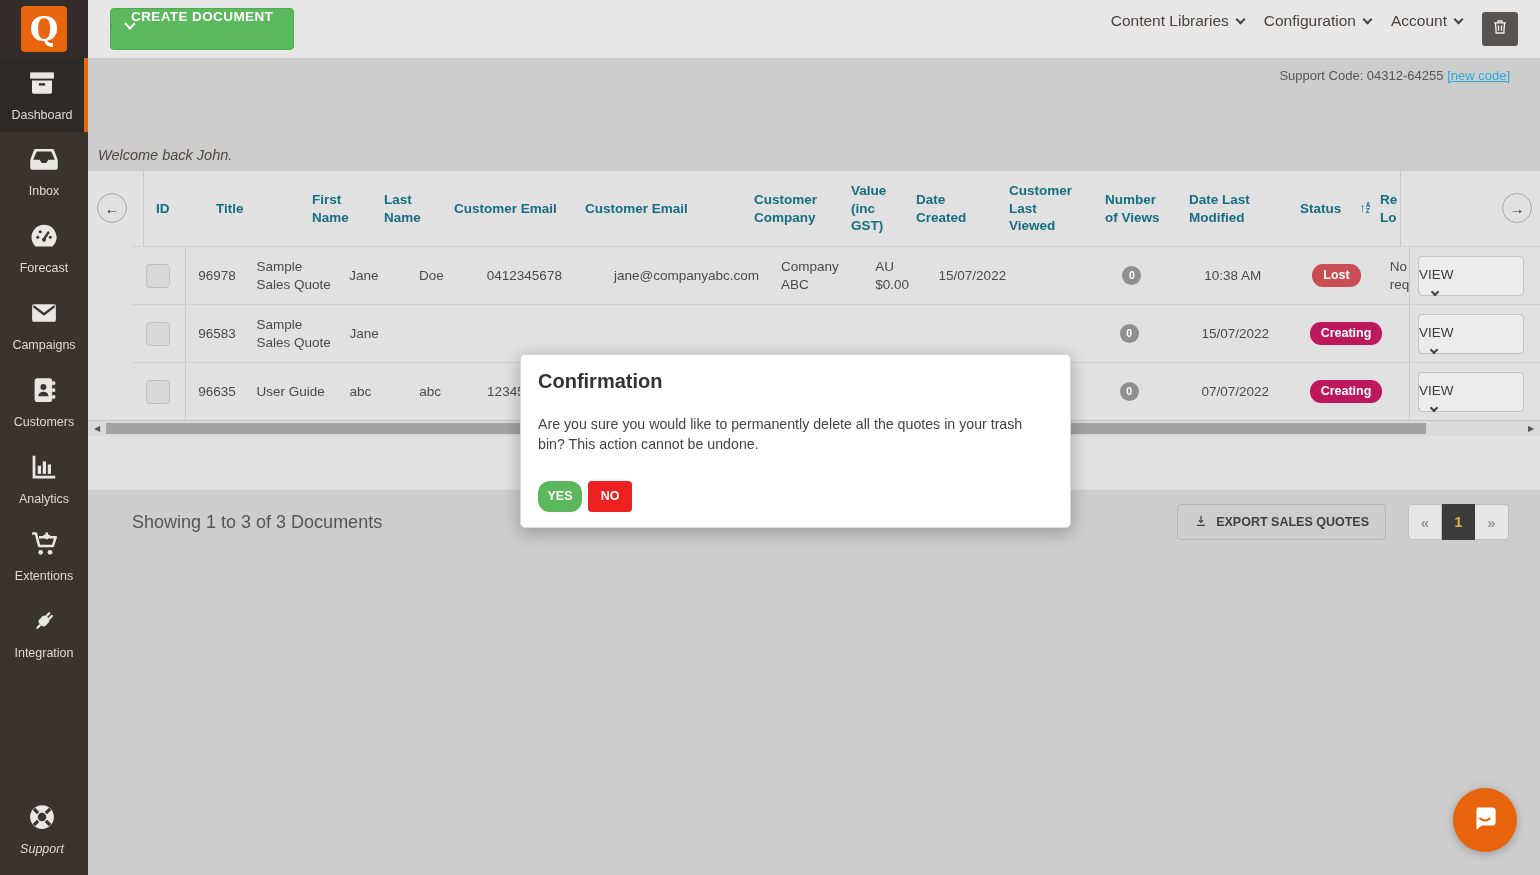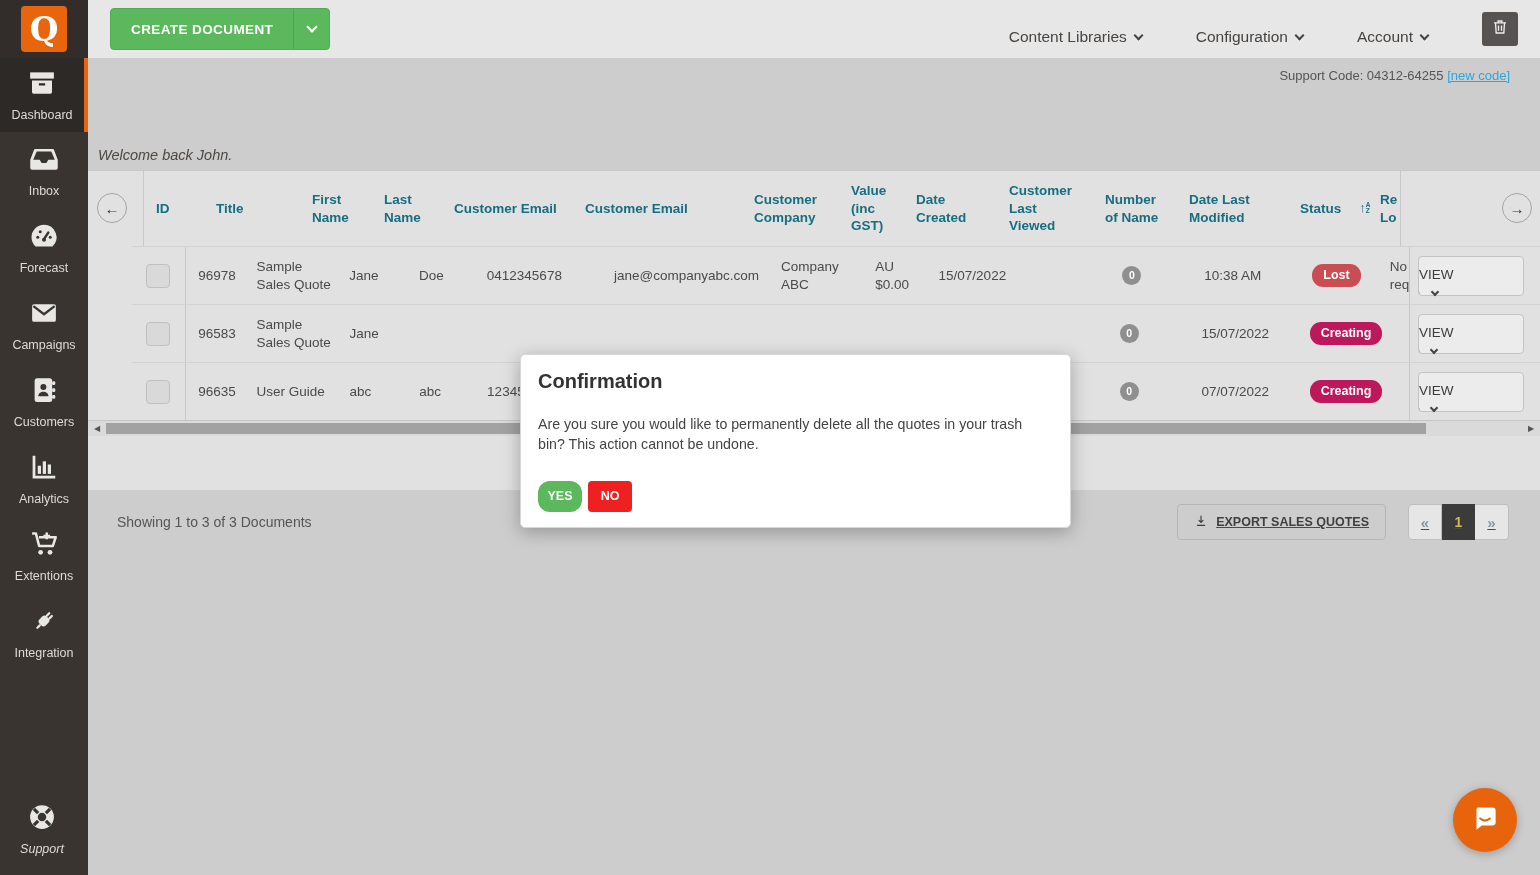--- a/index.html
+++ b/index.html
@@ -12,25 +12,25 @@
   .logo { width:46px; height:46px; background:#e8650d; border-radius:4px; display:flex; align-items:center; justify-content:center;
           color:#fff; font-weight:bold; font-size:33px; font-family:"DejaVu Serif",serif; }
   .side-item { height:77px; display:flex; flex-direction:column; align-items:center; justify-content:center; gap:6px; cursor:pointer; }
   .side-item .lbl { font-size:12.5px; color:#dedbd8; }
   .side-item svg { width:30px; height:30px; }
   .side-item.active { background:#2d2926; border-right:4px solid #e8650d; height:74px; }
   .side-support { position:absolute; bottom:8px; left:0; width:84px;font-style:italic; }
 
   
   .topbar { position:absolute; left:88px; top:0; right:0; height:58px; background:#e7e7e7; display:flex; align-items:center; z-index:20; }
-  .create-btn { margin-left:22px; height:42px; background:#5cb85c; border:1px solid #4cae4c; border-radius:4px; display:flex; align-items:stretch; cursor:pointer; }
+  .create-btn { margin-left:22px; height:42px; background:#5cb85c; border:1px solid #4cae4c; border-radius:4px; display:flex; align-items:stretch; cursor:pointer;flex-direction:column; }
   .create-main { display:flex; align-items:center; padding:0 20px; color:#fff; font-weight:bold; font-size:13.5px; letter-spacing:.4px; }
   .create-caret { width:36px; border-left:1px solid #4fa64f; display:flex; align-items:center; justify-content:center; }
   .chev { width:8px; height:8px; border-right:2.5px solid #fff; border-bottom:2.5px solid #fff; transform:rotate(45deg); margin-top:-4px; }
-  .topnav { margin-left:auto; display:flex; align-items:flex-end; gap:54px; margin-right:22px; }
+  .topnav { margin-left:auto; display:flex; align-items:flex-start; gap:20px; margin-right:22px; }
   .topnav-item { display:flex; align-items:center; gap:8px; font-size:15.5px; color:#474340; cursor:pointer; }
   .chev-dark { width:7px; height:7px; border-right:2px solid #474340; border-bottom:2px solid #474340; transform:rotate(45deg); margin-top:-3px; }
   .trash-btn { width:36px; height:34px; background:#575350; border-radius:3px; display:flex; align-items:center; justify-content:center; cursor:pointer; }
 
   
   .main { position:absolute; left:88px; top:58px; right:0; bottom:0; background:#cdcdcd; }
   .support-code { position:absolute; top:10px; right:30px; font-size:13px; color:#555; }
   .support-code a { color:#2ba7d8; text-decoration:underline; cursor:pointer; }
   .welcome { position:absolute; top:89px; left:10px; font-style:italic; font-size:14.5px; color:#4c4844; }
 
@@ -76,22 +76,22 @@
   .sort-ic .az { display:flex; flex-direction:column; font-size:6.5px; line-height:1; }
 
   
   .hscroll { height:16px; border-top:1px solid #c6c6c6; position:relative; background:#dadada; }
   .hs-arrow { position:absolute; top:0; width:14px; height:15px; display:flex; align-items:center; justify-content:center; font-size:8px; color:#555; }
   .hs-left { left:2px; } .hs-right { right:2px; }
   .hs-thumb { position:absolute; left:18px; top:2px; height:11px; width:1320px; background:#a2a2a2; cursor:pointer; }
 
   
   .pfoot { position:absolute; left:0; right:0; top:432px; height:64px; display:flex; align-items:center; }
-  .showing { margin-left:29px; font-size:14px; color:#555; }
-  .foot-right { margin-left:auto; display:flex; align-items:center; gap:22px; margin-right:31px;text-decoration:underline; }
+  .showing { margin-left:44px; font-size:18px; color:#555; }
+  .foot-right { margin-left:auto; display:flex; align-items:center; gap:22px; margin-right:31px; }
   .export-btn { height:36px; border:1px solid #b5b5b5; border-radius:4px; display:flex; align-items:center; gap:8px; padding:0 16px; font-size:12.5px; font-weight:bold; color:#3f3f3f; cursor:pointer; }
   .pager { display:flex; }
   .page-btn { width:34px; height:36px; border:1px solid #bfbfbf; display:flex; align-items:center; justify-content:center; font-size:15px; font-weight:bold; color:#8a96a2; background:#e6e6e6; cursor:pointer; }
   .page-prev { border-radius:4px 0 0 4px; }
   .page-next { border-radius:0 4px 4px 0; border-left:none; }
   .page-cur { width:33px; background:#3b3b3b; border:1px solid #3b3b3b; color:#d9b64a; font-size:14px; }
 
   
   .modal { position:absolute; left:520px; top:354px; width:551px; background:#fff; border:1px solid #d8d8d8; border-radius:5px;
            box-shadow:0 4px 18px rgba(0,0,0,.28); z-index:40; padding:15px 17px 15px 17px; }
@@ -270,21 +270,21 @@
       <div class="th c-id">ID</div>
       <div class="th c-title">Title</div>
       <div class="th c-first">First Name</div>
       <div class="th c-last">Last Name</div>
       <div class="th c-phone">Customer Email</div>
       <div class="th c-email">Customer Email</div>
       <div class="th c-company">Customer Company</div>
       <div class="th c-value">Value (inc GST)</div>
       <div class="th c-created">Date Created</div>
       <div class="th c-viewed">Customer Last Viewed</div>
-      <div class="th c-views">Number of Name</div>
+      <div class="th c-views">Number of Views</div>
       <div class="th c-modified">Date Last Modified</div>
       <div class="th c-status">
         <span>Status</span>
         <span class="sort-ic">
             <span class="arr">↑</span>
             <span class="az">
               <span>A</span>
               <span>Z</span>
             </span>
           </span>

